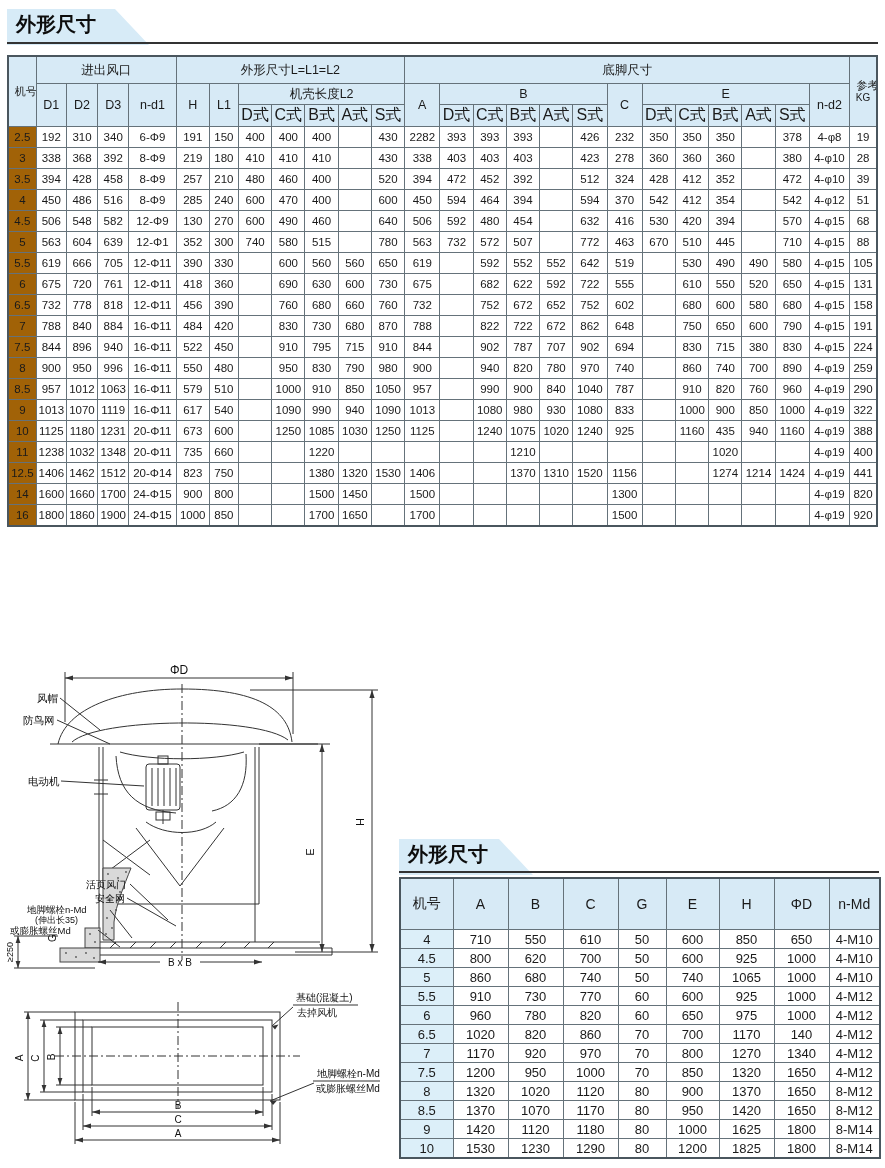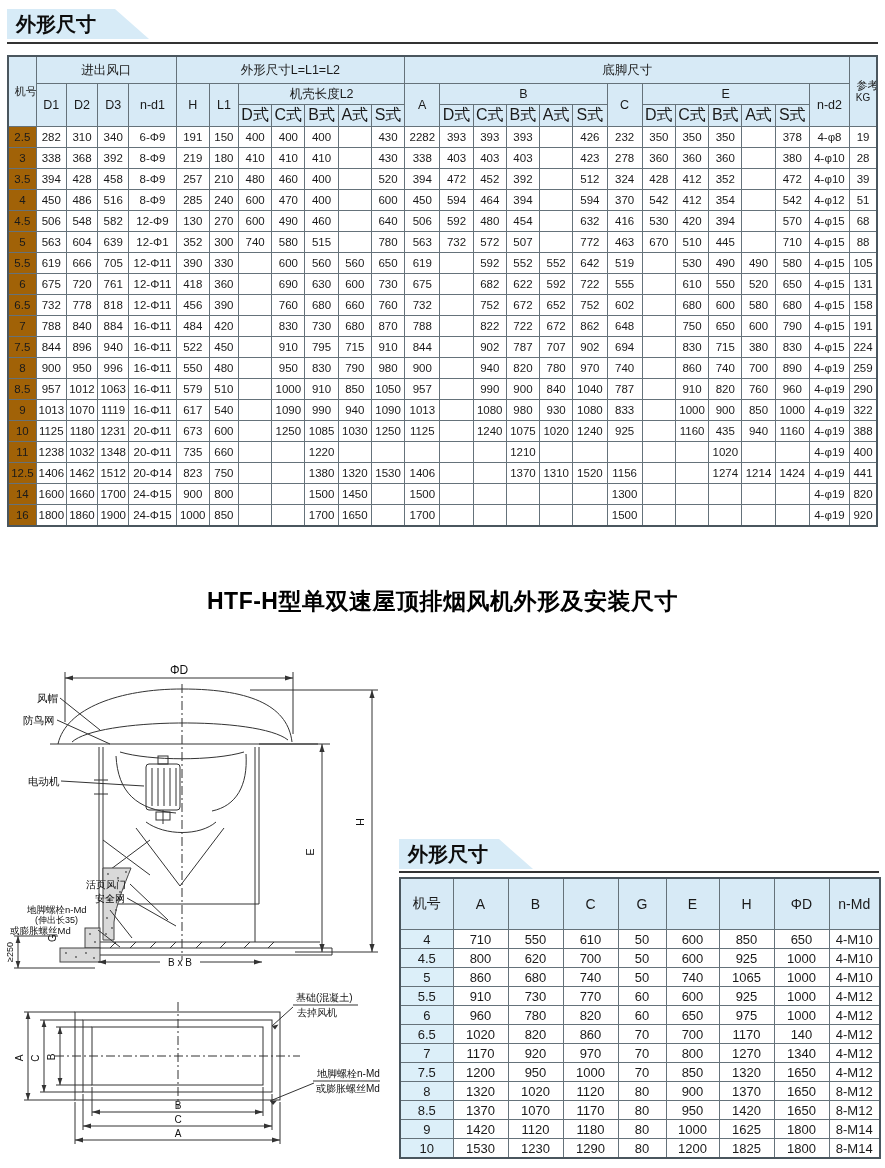--- a/index.html
+++ b/index.html
@@ -3,21 +3,21 @@
 <meta charset="utf-8">
 <style>
   html,body { margin:0; padding:0; background:#f6f6f6; }
   .page {
     position:relative; width:885px; height:1168px; background:#ffffff;
     font-family:"Liberation Sans","DejaVu Sans",sans-serif; color:#1a1a1a;
     overflow:hidden; margin:0 auto;
   }
   .banner {
     position:absolute; background:#d7ebf7; color:#0d0d0d;
-    font-weight:bold; font-size:20px; line-height:26px; padding:2px 0 2px 9px;
+    font-weight:bold; font-size:20px; line-height:26px; padding:2px 0 8px 9px;
     clip-path:polygon(0 0, calc(100% - 34px) 0, 100% 100%, 0 100%);
   }
   #banner1 { left:7px; top:9px; width:133px; height:26px; }
   #banner2 { left:399px; top:839px; width:125px; height:26px; }
   .rule { position:absolute; height:2px; background:#333; }
   #rule1 { left:7px; top:42px; width:871px; }
   #rule2 { left:399px; top:871px; width:480px; }
 
   table { border-collapse:collapse; table-layout:fixed; background:#fff; }
   th, td { border:1px solid #65727a; padding:0; text-align:center; overflow:hidden; white-space:nowrap; }
@@ -130,21 +130,21 @@
         <th>D式</th>
         <th>C式</th>
         <th>B式</th>
         <th>A式</th>
         <th>S式</th>
       </tr>
     </thead>
     <tbody>
         <tr>
           <td class="rowhead">2.5</td>
-          <td>282</td>
+          <td>192</td>
           <td>310</td>
           <td>340</td>
           <td>6-Φ9</td>
           <td>191</td>
           <td>150</td>
           <td>400</td>
           <td>400</td>
           <td>400</td>
           <td></td>
           <td>430</td>
@@ -663,21 +663,20 @@
           <td></td>
           <td></td>
           <td></td>
           <td></td>
           <td>4-φ19</td>
           <td>920</td>
         </tr>
       </tbody>
   </table>
 
-  <div id="main-title">HTF-H型单双速屋顶排烟风机外形及安装尺寸</div>
 
   <svg id="diagram" width="400" height="500" viewBox="0 0 400 500">
 
     <line x1="65" y1="18" x2="293" y2="18"></line>
     <path class="arr" d="M65,18 l8,-2.6 v5.2 z"></path>
       <path class="arr" d="M293,18 l-8,-2.6 v5.2 z"></path>
     <line x1="65" y1="12" x2="65" y2="62"></line>
       <line x1="293" y1="12" x2="293" y2="74"></line>
     <text x="179" y="14" font-size="12" text-anchor="middle">ΦD</text>
 

